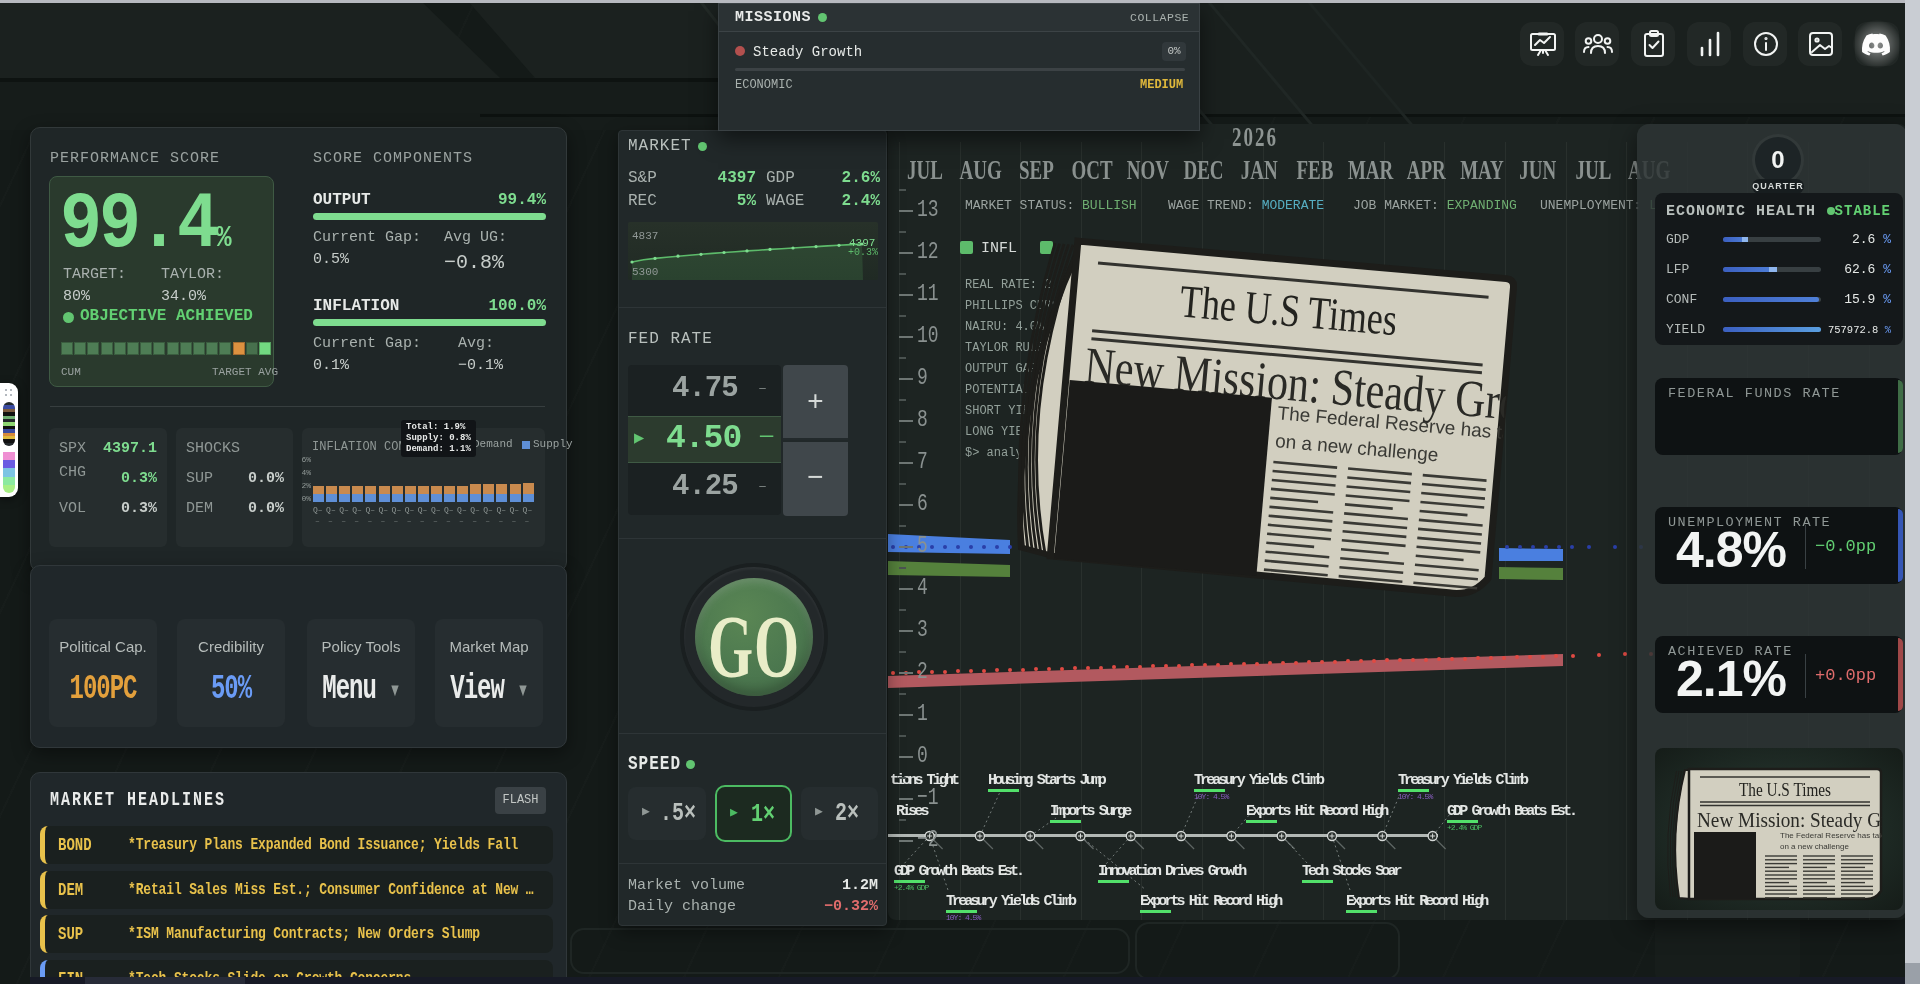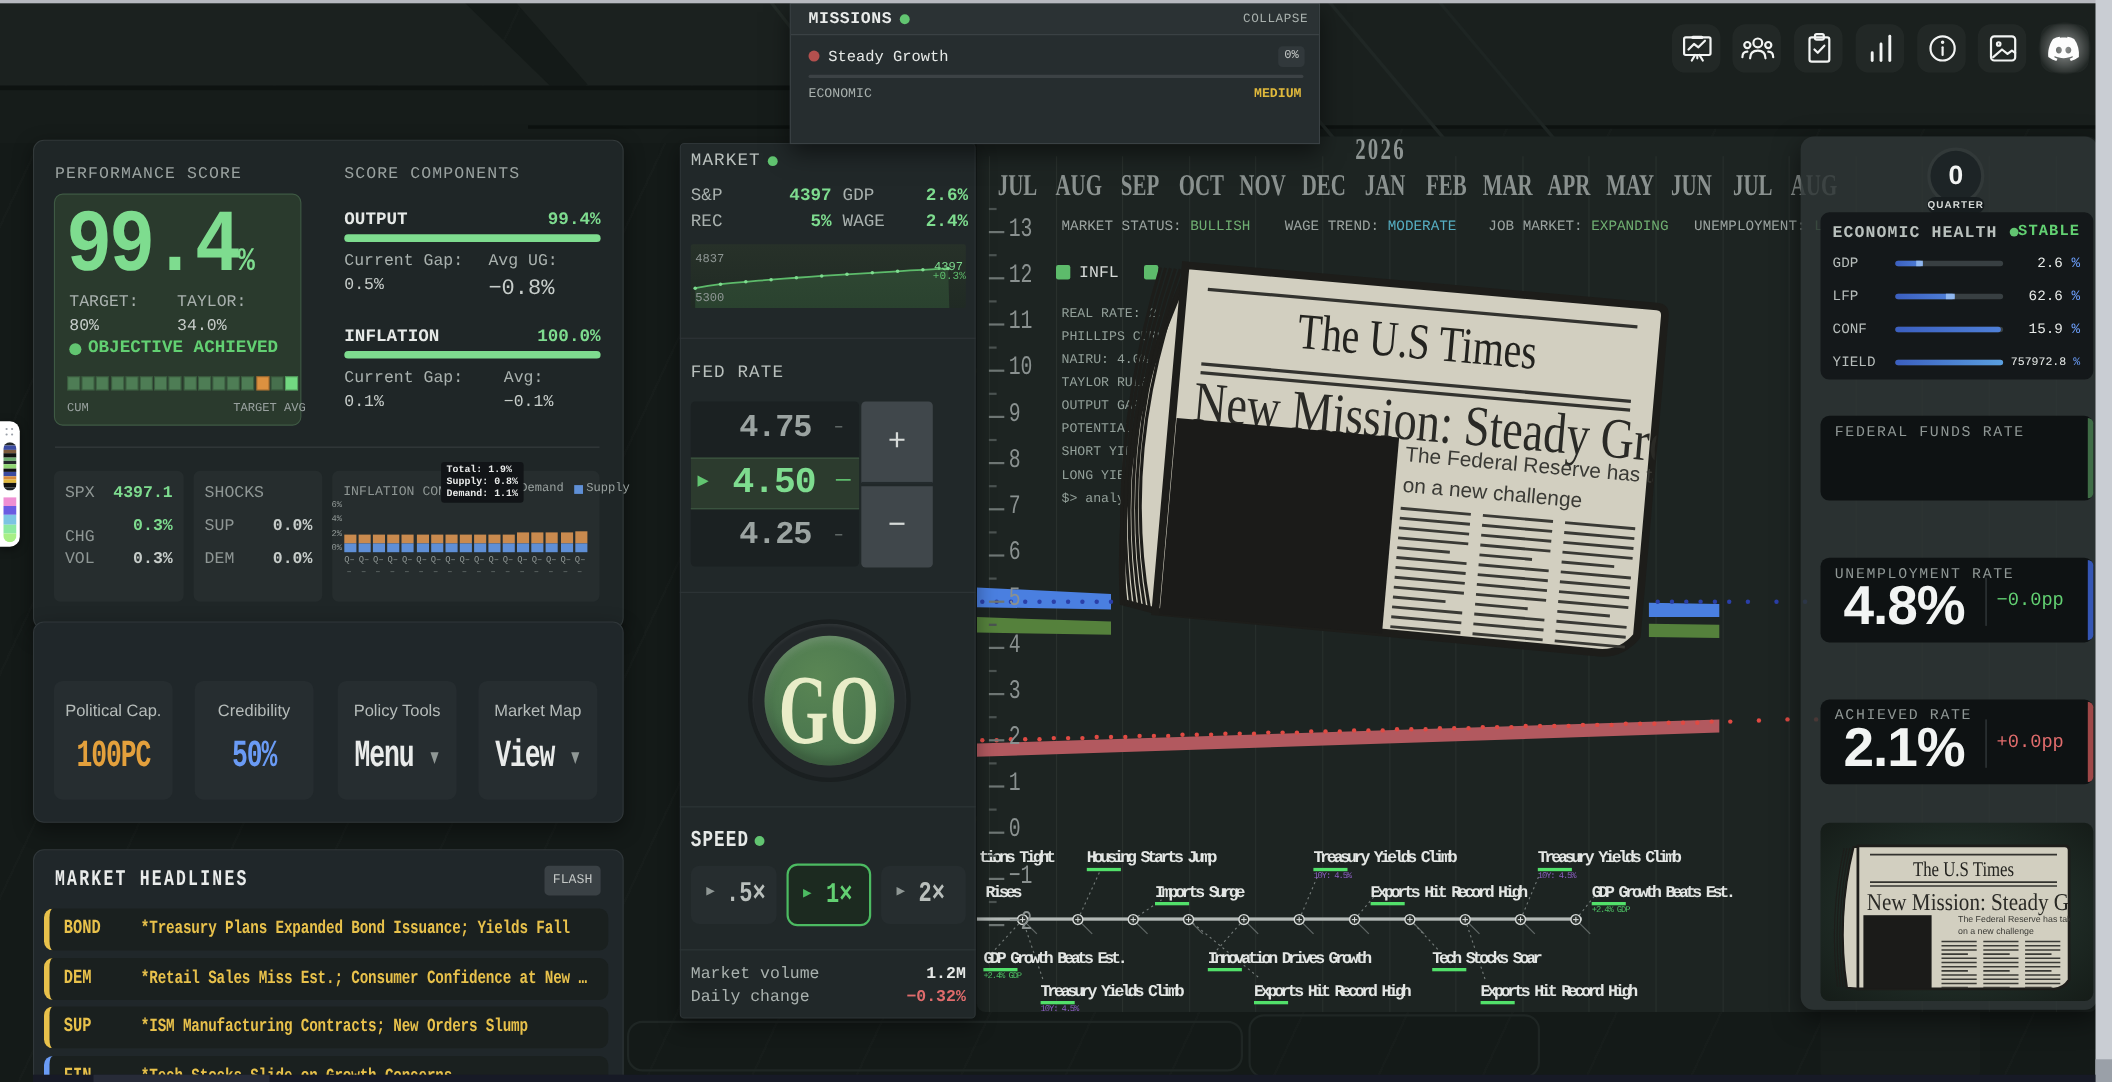--- a/index.html
+++ b/index.html
@@ -408,21 +408,21 @@
 <div class="abs" style="left:313px;top:335px;font-size:15px;color:#a9b1ae;">Current Gap:</div>
 <div class="abs" style="left:458px;top:335px;font-size:15px;color:#a9b1ae;">Avg:</div>
 <div class="abs" style="left:313px;top:357px;font-size:15px;color:#c7cdca;">0.1%</div>
 <div class="abs" style="left:458px;top:357px;font-size:15px;color:#c7cdca;">−0.1%</div>
 <div class="abs" style="left:50px;top:406px;width:495px;height:1px;background:#373e3f;"></div>
 <div class="abs" style="left:49px;top:428px;width:118px;height:119px;background:#262d2e;border-radius:6px;"></div>
 <div class="abs" style="left:176px;top:428px;width:117px;height:119px;background:#262d2e;border-radius:6px;"></div>
 <div class="abs" style="left:302px;top:428px;width:243px;height:119px;background:#262d2e;border-radius:6px;"></div>
 <div class="abs" style="left:59px;top:440px;font-size:15px;color:#8f9795;">SPX</div>
 <div class="abs" style="left:59px;top:440px;width:98px;text-align:right;font-size:15px;font-weight:bold;color:#7edc8f;">4397.1</div>
-<div class="abs" style="left:59px;top:480px;font-size:15px;color:#8f9795;">CHG</div>
+<div class="abs" style="left:59px;top:464px;font-size:15px;color:#8f9795;">CHG</div>
 <div class="abs" style="left:59px;top:470px;width:98px;text-align:right;font-size:15px;font-weight:bold;color:#7edc8f;">0.3%</div>
 <div class="abs" style="left:59px;top:500px;font-size:15px;color:#8f9795;">VOL</div>
 <div class="abs" style="left:59px;top:500px;width:98px;text-align:right;font-size:15px;font-weight:bold;color:#c7cdca;">0.3%</div>
 <div class="abs" style="left:186px;top:440px;font-size:15px;color:#8f9795;">SHOCKS</div>
 <div class="abs" style="left:186px;top:440px;width:98px;text-align:right;font-size:15px;font-weight:bold;color:#c7cdca;"></div>
 <div class="abs" style="left:186px;top:470px;font-size:15px;color:#8f9795;">SUP</div>
 <div class="abs" style="left:186px;top:470px;width:98px;text-align:right;font-size:15px;font-weight:bold;color:#c7cdca;">0.0%</div>
 <div class="abs" style="left:186px;top:500px;font-size:15px;color:#8f9795;">DEM</div>
 <div class="abs" style="left:186px;top:500px;width:98px;text-align:right;font-size:15px;font-weight:bold;color:#c7cdca;">0.0%</div>
 <div class="abs" style="left:312px;top:440px;font-size:12px;color:#8f9795;">INFLATION COMPONENTS</div>

